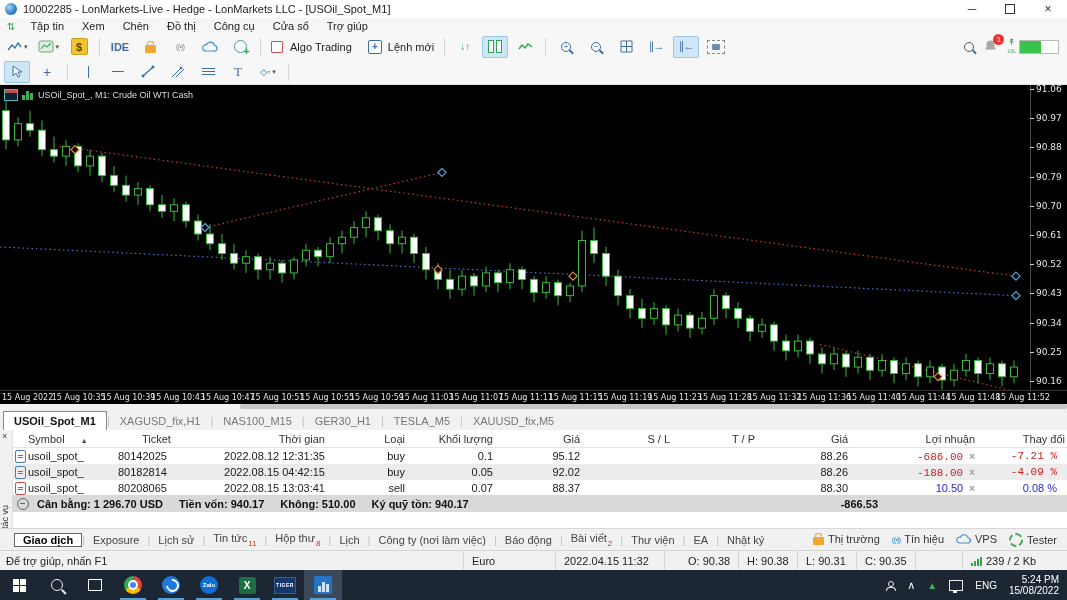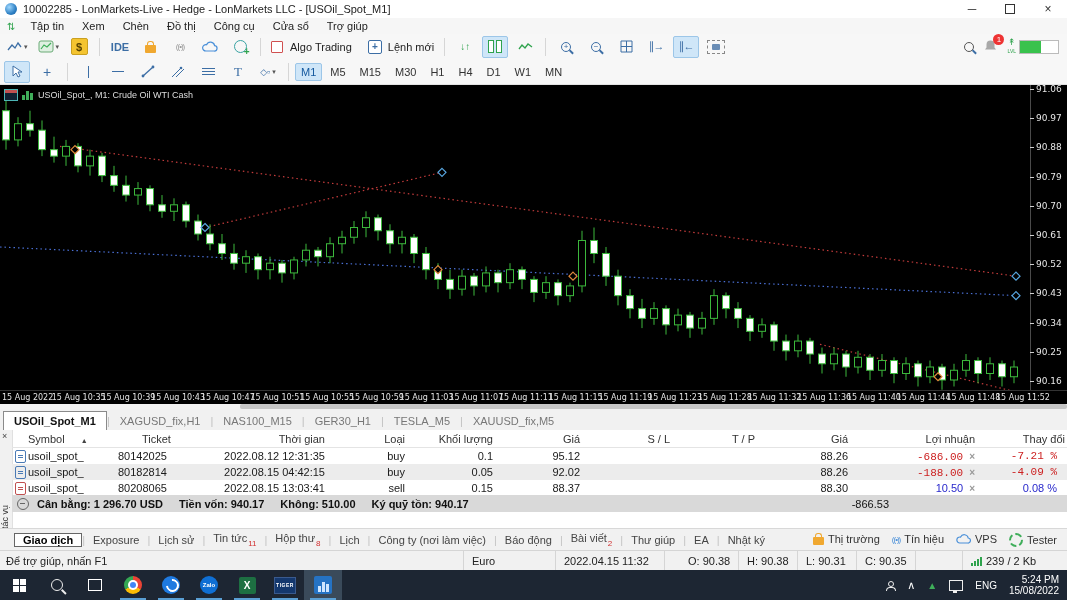--- a/index.html
+++ b/index.html
@@ -96,21 +96,21 @@
   .posic i{display:block;width:5px;height:1px;}
   .posic.buy{border:1px solid #4a7ab5;} .posic.buy i{background:#4a7ab5;}
   .posic.sell{border:1px solid #c05050;} .posic.sell i{background:#c05050;}
   .neg{color:#cc2020;font-family:Liberation Mono, monospace;} .pos{color:#2828cc;}
   .closex{color:#999;font-weight:bold;padding-left:6px;font-size:10px;}
   #balance-row{position:absolute;left:12px;top:65px;width:1055px;height:17px;background:#d9d9d9;
                display:flex;align-items:center;font-size:11px;font-weight:bold;color:#111;}
   .circminus{width:10px;height:10px;border:1px solid #666;border-radius:50%;margin:0 8px 0 5px;position:relative;}
   .circminus::after{content:"";position:absolute;left:2px;top:4px;width:5px;height:1px;background:#666;}
   .balseg{margin-right:16px;}
-  #bal-total{position:absolute;right:178px;font-weight:normal;color:#111;}
+  #bal-total{position:absolute;right:189px;font-weight:bold;color:#111;}
   
   #bottom-tabs{top:528px;left:0;width:1067px;height:22px;background:#f1f1f1;border-top:1px solid #d8d8d8;
                display:flex;align-items:center;font-size:11px;color:#444;}
   .btab{padding:0 8px;white-space:nowrap;}
   .btab.active{background:#fff;border:1px solid #666;color:#000;font-weight:bold;margin-left:14px;}
   .btab-sep{color:#c4c4c4;}
   .bbadge{color:#d23030;font-size:8px;vertical-align:sub;margin-left:1px;}
   #bt-right{margin-left:auto;display:flex;align-items:flex-start;gap:12px;margin-right:10px;color:#333;}
   .rtool{display:flex;align-items:center;gap:4px;}
   .sigic{color:#4a90d9;font-size:8px;letter-spacing:-1px;}
@@ -315,31 +315,20 @@
         <i></i>
         <i></i>
       </span>
     </span>
   <span class="tbtn" style="font-family:'Liberation Serif',serif;font-size:13px;">T</span>
   <span class="tbtn">
       <span style="font-size:9px;">◇▫</span>
       <span class="caret">▾</span>
     </span>
   <span class="sep"></span>
-  <span id="tf-box" style="display:flex;align-items:center;">
-      <span class="tf active">M1</span>
-      <span class="tf">M5</span>
-      <span class="tf">M15</span>
-      <span class="tf">M30</span>
-      <span class="tf">H1</span>
-      <span class="tf">H4</span>
-      <span class="tf">D1</span>
-      <span class="tf">W1</span>
-      <span class="tf">MN</span>
-    </span>
 </div>
 
 <div id="chart" class="abs">
   <svg id="candles-svg" width="1030" height="305">
       <rect x="0" y="0" width="1030" height="305" fill="#000000"></rect>
       <line x1="60" y1="61.39920000000221" x2="1016" y2="191.17519999999945" stroke="#c23b3b" stroke-width="1.2" stroke-dasharray="1.5,3"></line>
       <line x1="205" y1="142.5092000000022" x2="442" y2="87.35440000000166" stroke="#c23b3b" stroke-width="1.2" stroke-dasharray="1.5,3"></line>
       <line x1="0" y1="161.97560000000294" x2="1016" y2="210.64160000000018" stroke="#4a6fd4" stroke-width="1.2" stroke-dasharray="1.5,3"></line>
       <line x1="820" y1="259.307600000002" x2="1034" y2="311.2180000000009" stroke="#c23b3b" stroke-width="1.2" stroke-dasharray="1.5,3"></line>
       <line x1="6" y1="6.24440000000166" x2="6" y2="64.64359999999925" stroke="#3cb83c" stroke-width="1"></line>
@@ -647,21 +636,21 @@
         <span>
           <span class="posic sell">
             <i></i>
             <i></i>
           </span>
         </span>
         <span class="c-l">usoil_spot_</span>
         <span class="c-l">80208065</span>
         <span class="c-r">2022.08.15 13:03:41</span>
         <span class="c-r">sell</span>
-        <span class="c-r">0.15</span>
+        <span class="c-r">0.07</span>
         <span class="c-r">88.37</span>
         <span class="c-r"></span>
         <span class="c-r"></span>
         <span class="c-r">88.30</span>
         <span class="c-r"><span class="pos">10.50</span><span class="closex">×</span></span>
         <span class="c-r pos" style="padding-right: 10px;">0.08 %</span>
       </div>
     </div>
   <div id="balance-row">
     <span class="circminus"></span>
@@ -686,21 +675,21 @@
       <span class="btab">Hộp thư<span class="bbadge">8</span></span>
       <span class="btab-sep">|</span>
       <span class="btab">Lịch</span>
       <span class="btab-sep">|</span>
       <span class="btab">Công ty (nơi làm việc)</span>
       <span class="btab-sep">|</span>
       <span class="btab">Báo động</span>
       <span class="btab-sep">|</span>
       <span class="btab">Bài viết<span class="bbadge">2</span></span>
       <span class="btab-sep">|</span>
-      <span class="btab">Thư giúp</span>
+      <span class="btab">Thư viện</span>
       <span class="btab-sep">|</span>
       <span class="btab">EA</span>
       <span class="btab-sep">|</span>
       <span class="btab">Nhật ký</span>
     </span>
   <div id="bt-right">
     <span class="rtool">
         <span class="bag"></span>
         <span>Thị trường</span>
       </span>

